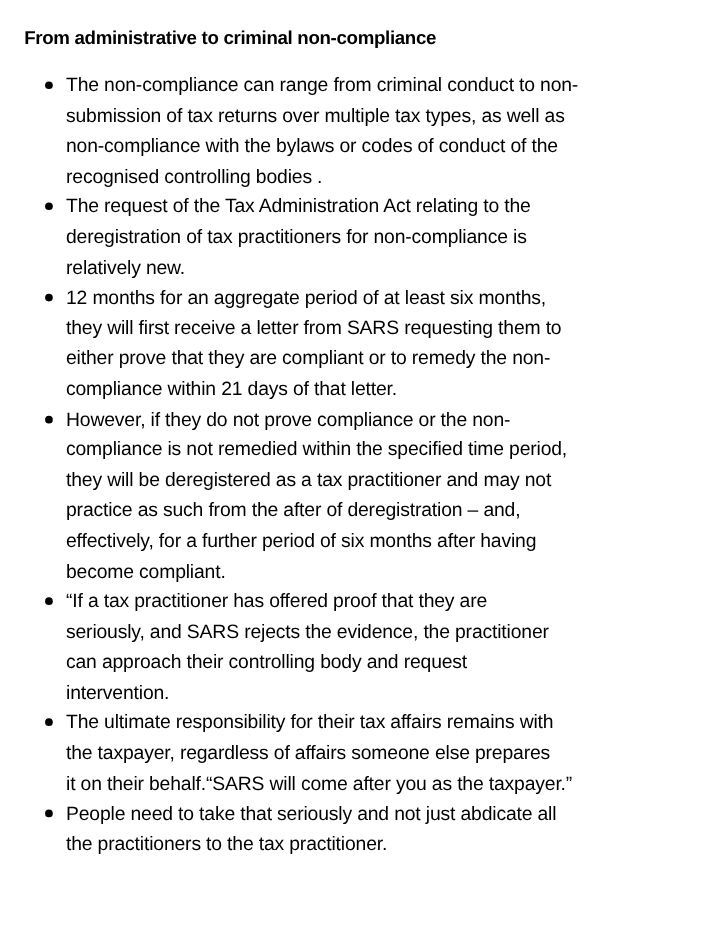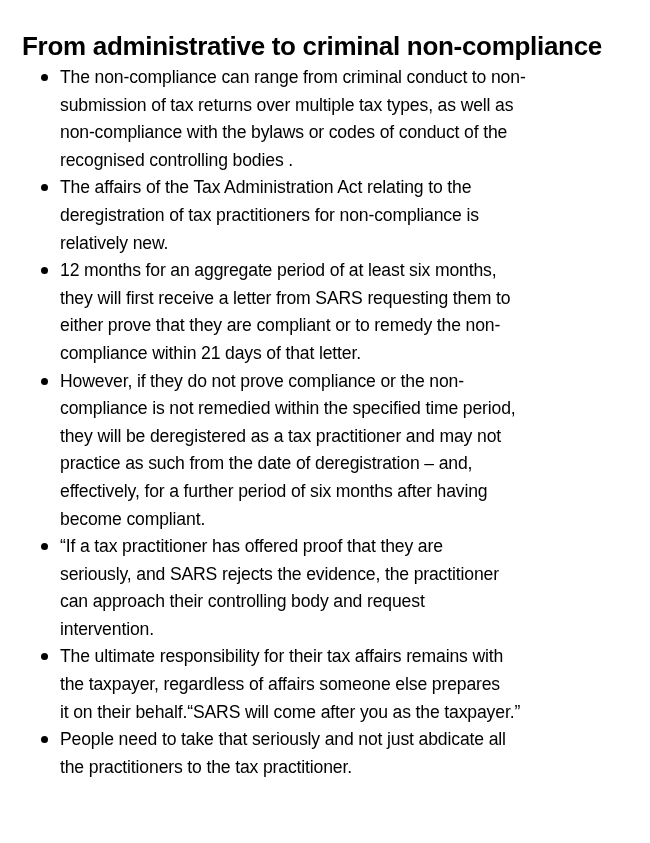--- a/index.html
+++ b/index.html
@@ -2,21 +2,21 @@
 <html><head>
 <meta charset="utf-8">
 <style>
   html, body { margin: 0; padding: 0; background: #ffffff; }
   body {
     width: 650px; height: 843px; overflow: hidden; position: relative;
     font-family: "Liberation Sans", sans-serif; color: #000000;
   }
   .title {
     position: absolute; left: 22px; top: 14px;
-    font-size: 26px; font-weight: bold; letter-spacing: -0.3px;
+    font-size: 17px; font-weight: bold; letter-spacing: -0.3px;
     white-space: nowrap;
   }
   ul.bullets {
     position: absolute; left: 0; top: 64px; margin: 0; padding: 0; list-style: none;
     width: 563px;
   }
   li.item { position: relative; padding-left: 60px; }
   .bullet {
     position: absolute; left: 41px; top: 10px;
     width: 7px; height: 7px; border-radius: 50%; background: #000000;
@@ -34,37 +34,37 @@
 <ul class="bullets">
   <li class="item">
     <span class="bullet"></span>
     <span class="line">The non-compliance can range from criminal conduct to non-</span>
     <span class="line">submission of tax returns over multiple tax types, as well as</span>
     <span class="line">non-compliance with the bylaws or codes of conduct of the</span>
     <span class="line">recognised controlling bodies .</span>
   </li>
   <li class="item">
     <span class="bullet"></span>
-    <span class="line">The affairs of the Tax Administration Act relating to the</span>
+    <span class="line">The request of the Tax Administration Act relating to the</span>
     <span class="line">deregistration of tax practitioners for non-compliance is</span>
     <span class="line">relatively new.</span>
   </li>
   <li class="item">
     <span class="bullet"></span>
     <span class="line">12 months for an aggregate period of at least six months,</span>
     <span class="line">they will first receive a letter from SARS requesting them to</span>
     <span class="line">either prove that they are compliant or to remedy the non-</span>
     <span class="line">compliance within 21 days of that letter.</span>
   </li>
   <li class="item">
     <span class="bullet"></span>
     <span class="line">However, if they do not prove compliance or the non-</span>
     <span class="line">compliance is not remedied within the specified time period,</span>
     <span class="line">they will be deregistered as a tax practitioner and may not</span>
-    <span class="line">practice as such from the date of deregistration – and,</span>
+    <span class="line">practice as such from the after of deregistration – and,</span>
     <span class="line">effectively, for a further period of six months after having</span>
     <span class="line">become compliant.</span>
   </li>
   <li class="item">
     <span class="bullet"></span>
     <span class="line">“If a tax practitioner has offered proof that they are</span>
     <span class="line">seriously, and SARS rejects the evidence, the practitioner</span>
     <span class="line">can approach their controlling body and request</span>
     <span class="line">intervention.</span>
   </li>

